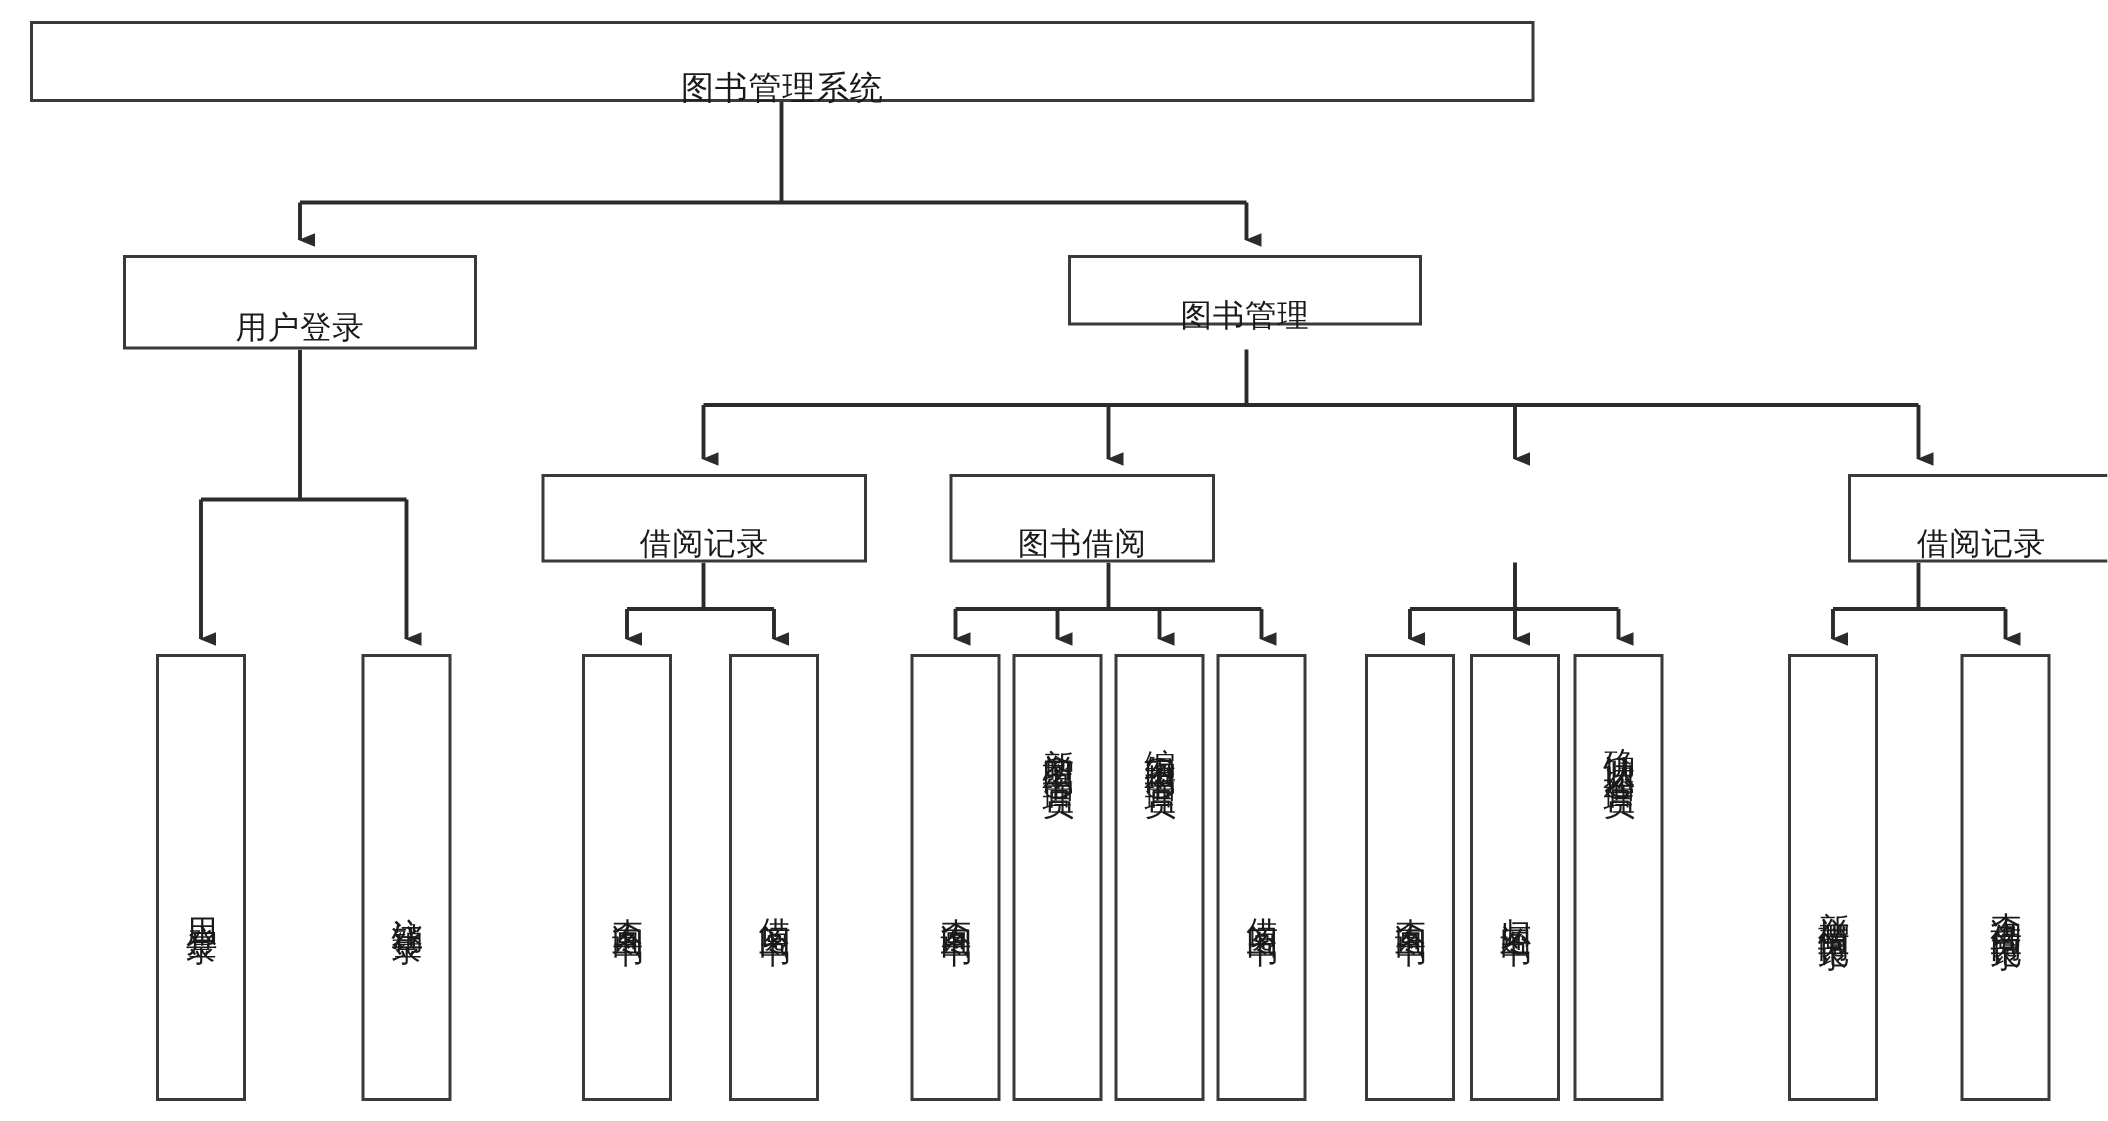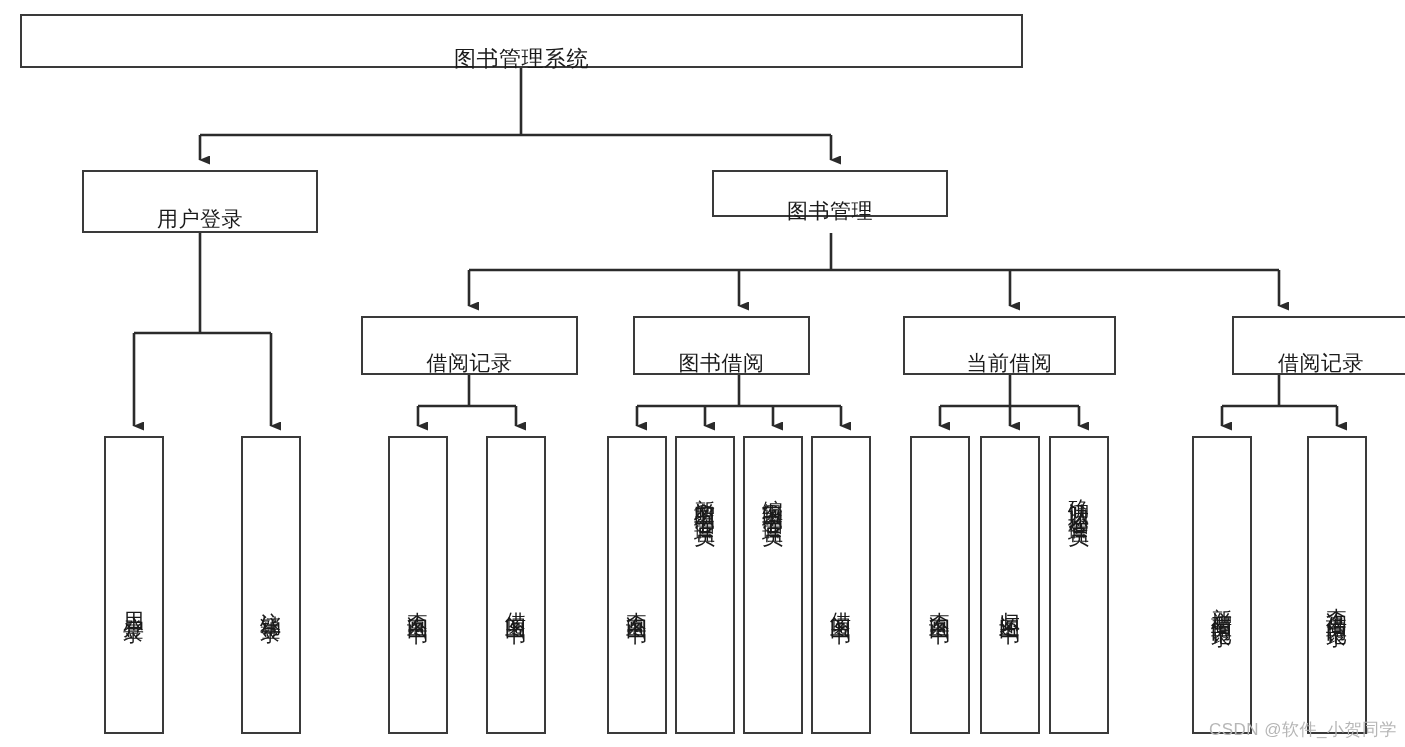--- a/index.html
+++ b/index.html
@@ -147,23 +147,20 @@
   </div>
 
   <div class="node horiz" style="left:361px; top:316px; width:217px; height:59px;">
     <span class="node-label">借阅记录</span>
   </div>
 
   <div class="node horiz" style="left:633px; top:316px; width:177px; height:59px;">
     <span class="node-label">图书借阅</span>
   </div>
 
-  <div class="node horiz" style="left:903px; top:316px; width:213px; height:59px;">
-    <span class="node-label">当前借阅</span>
-  </div>
 
   <div class="node horiz" style="left:1232px; top:316px; width:178px; height:59px;">
     <span class="node-label">借阅记录</span>
   </div>
 
   <div class="node vert center" style="left:104px; top:436px; width:60px; height:298px;">
     <span class="node-label">用户登录</span>
   </div>
 
   <div class="node vert center" style="left:241px; top:436px; width:60px; height:298px;">
@@ -207,15 +204,14 @@
   </div>
 
   <div class="node vert center" style="left:1192px; top:436px; width:60px; height:298px;">
     <span class="node-label">新增借阅记录</span>
   </div>
 
   <div class="node vert center" style="left:1307px; top:436px; width:60px; height:298px;">
     <span class="node-label">查询借阅记录</span>
   </div>
 
-  <div id="watermark">CSDN @软件_小贺同学</div>
 
 </div>
 
 </body></html>

